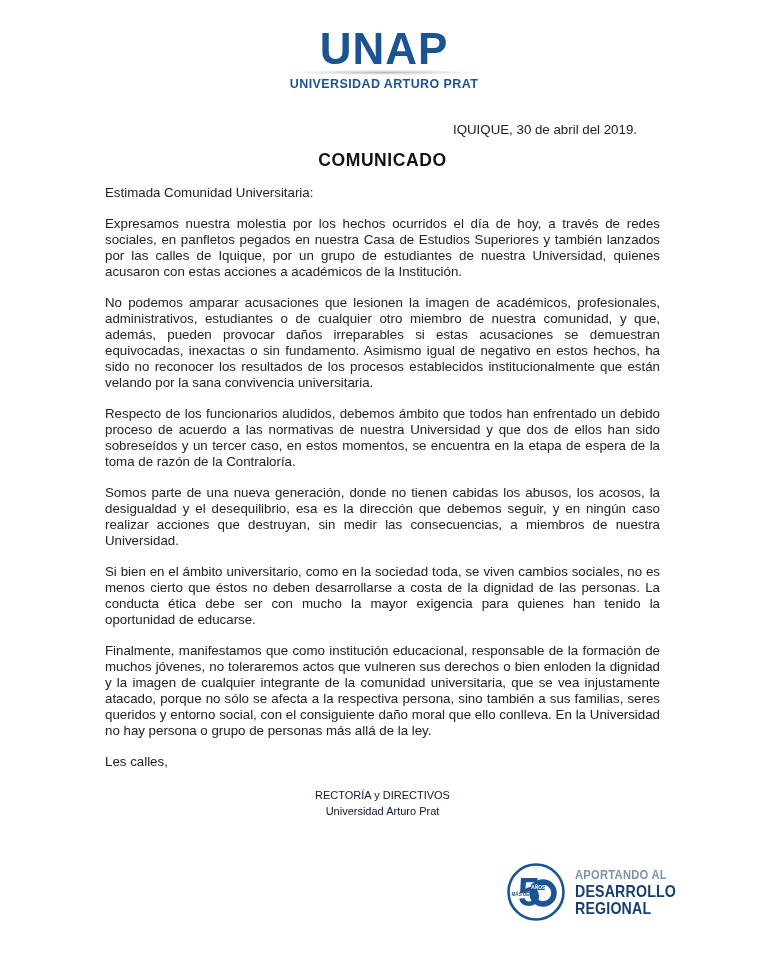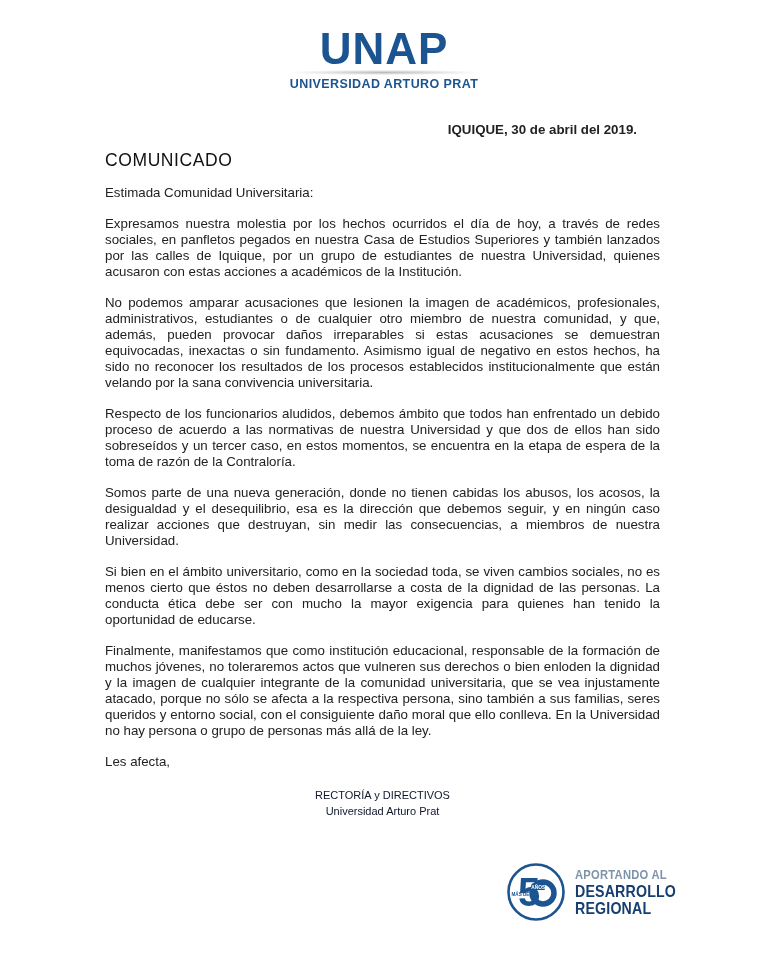--- a/index.html
+++ b/index.html
@@ -46,26 +46,26 @@
   }
 
   
   .content { width: 555px; margin: 0 auto 0 105px; }
   .dateline {
     margin-top: 31px;
     padding-right: 23px;
     text-align: right;
     font-size: 13.3px;
     color: #222;
-    font-weight: bold;
   }
   .title {
     margin-top: 13px;
+    text-align: center;
     font-size: 17.5px;
-    font-weight: 400;
+    font-weight: 700;
     letter-spacing: 0.6px;
     color: #111;
   }
   .body-text { margin-top: 14px; }
   .body-text p {
     font-size: 13.3px;
     line-height: 16px;
     text-align: justify;
     color: #222;
     margin-bottom: 15px;
@@ -130,21 +130,21 @@
     <h1 class="title">COMUNICADO</h1>
 
     <div class="body-text">
       <p>Estimada Comunidad Universitaria:</p>
       <p>Expresamos nuestra molestia por los hechos ocurridos el día de hoy,  a través de redes sociales, en panfletos pegados en nuestra Casa de Estudios Superiores y también lanzados por las calles de Iquique, por un grupo de estudiantes de nuestra Universidad, quienes acusaron con estas acciones a académicos de la Institución.</p>
       <p>No podemos amparar acusaciones que lesionen la imagen de académicos, profesionales, administrativos, estudiantes o de cualquier otro miembro de nuestra comunidad, y que, además, pueden provocar daños irreparables si estas acusaciones se demuestran equivocadas, inexactas o sin fundamento. Asimismo igual de negativo en estos hechos, ha sido  no reconocer los resultados de los procesos establecidos institucionalmente que  están velando por la sana convivencia universitaria.</p>
       <p>Respecto de los funcionarios aludidos, debemos ámbito que todos han enfrentado un debido proceso de acuerdo a las normativas de nuestra Universidad y que dos de ellos han sido sobreseídos y un tercer caso, en estos momentos, se encuentra  en la etapa de espera de la toma de razón de la Contraloría.</p>
       <p>Somos parte de una nueva generación, donde no tienen cabidas los abusos, los acosos, la desigualdad y el desequilibrio, esa es la dirección que debemos seguir, y en ningún caso realizar acciones que destruyan, sin medir las consecuencias, a miembros de nuestra Universidad.</p>
       <p>Si bien en el ámbito universitario, como en la sociedad toda, se viven cambios sociales, no es menos cierto que éstos no deben desarrollarse a costa de la dignidad de las personas. La conducta ética debe ser con mucho la mayor exigencia para quienes han tenido la oportunidad de educarse.</p>
       <p>Finalmente, manifestamos que como institución educacional, responsable de la formación de muchos jóvenes, no toleraremos actos que vulneren sus derechos o bien enloden la dignidad y la imagen de cualquier integrante de la comunidad universitaria, que se vea injustamente atacado, porque no sólo se afecta a la respectiva persona, sino también a sus familias, seres queridos y entorno social, con el consiguiente daño moral que ello conlleva. En la Universidad no hay persona o grupo de personas más allá de la ley.</p>
-      <p class="closing">Les afecta,</p>
+      <p class="closing">Les calles,</p>
     </div>
 
     <div class="signature">
       <div>RECTORÍA y DIRECTIVOS</div>
       <div>Universidad Arturo Prat</div>
     </div>
   </div>
 
   <footer class="footer">
     <svg class="emblem" viewBox="0 0 60 60" xmlns="http://www.w3.org/2000/svg">

